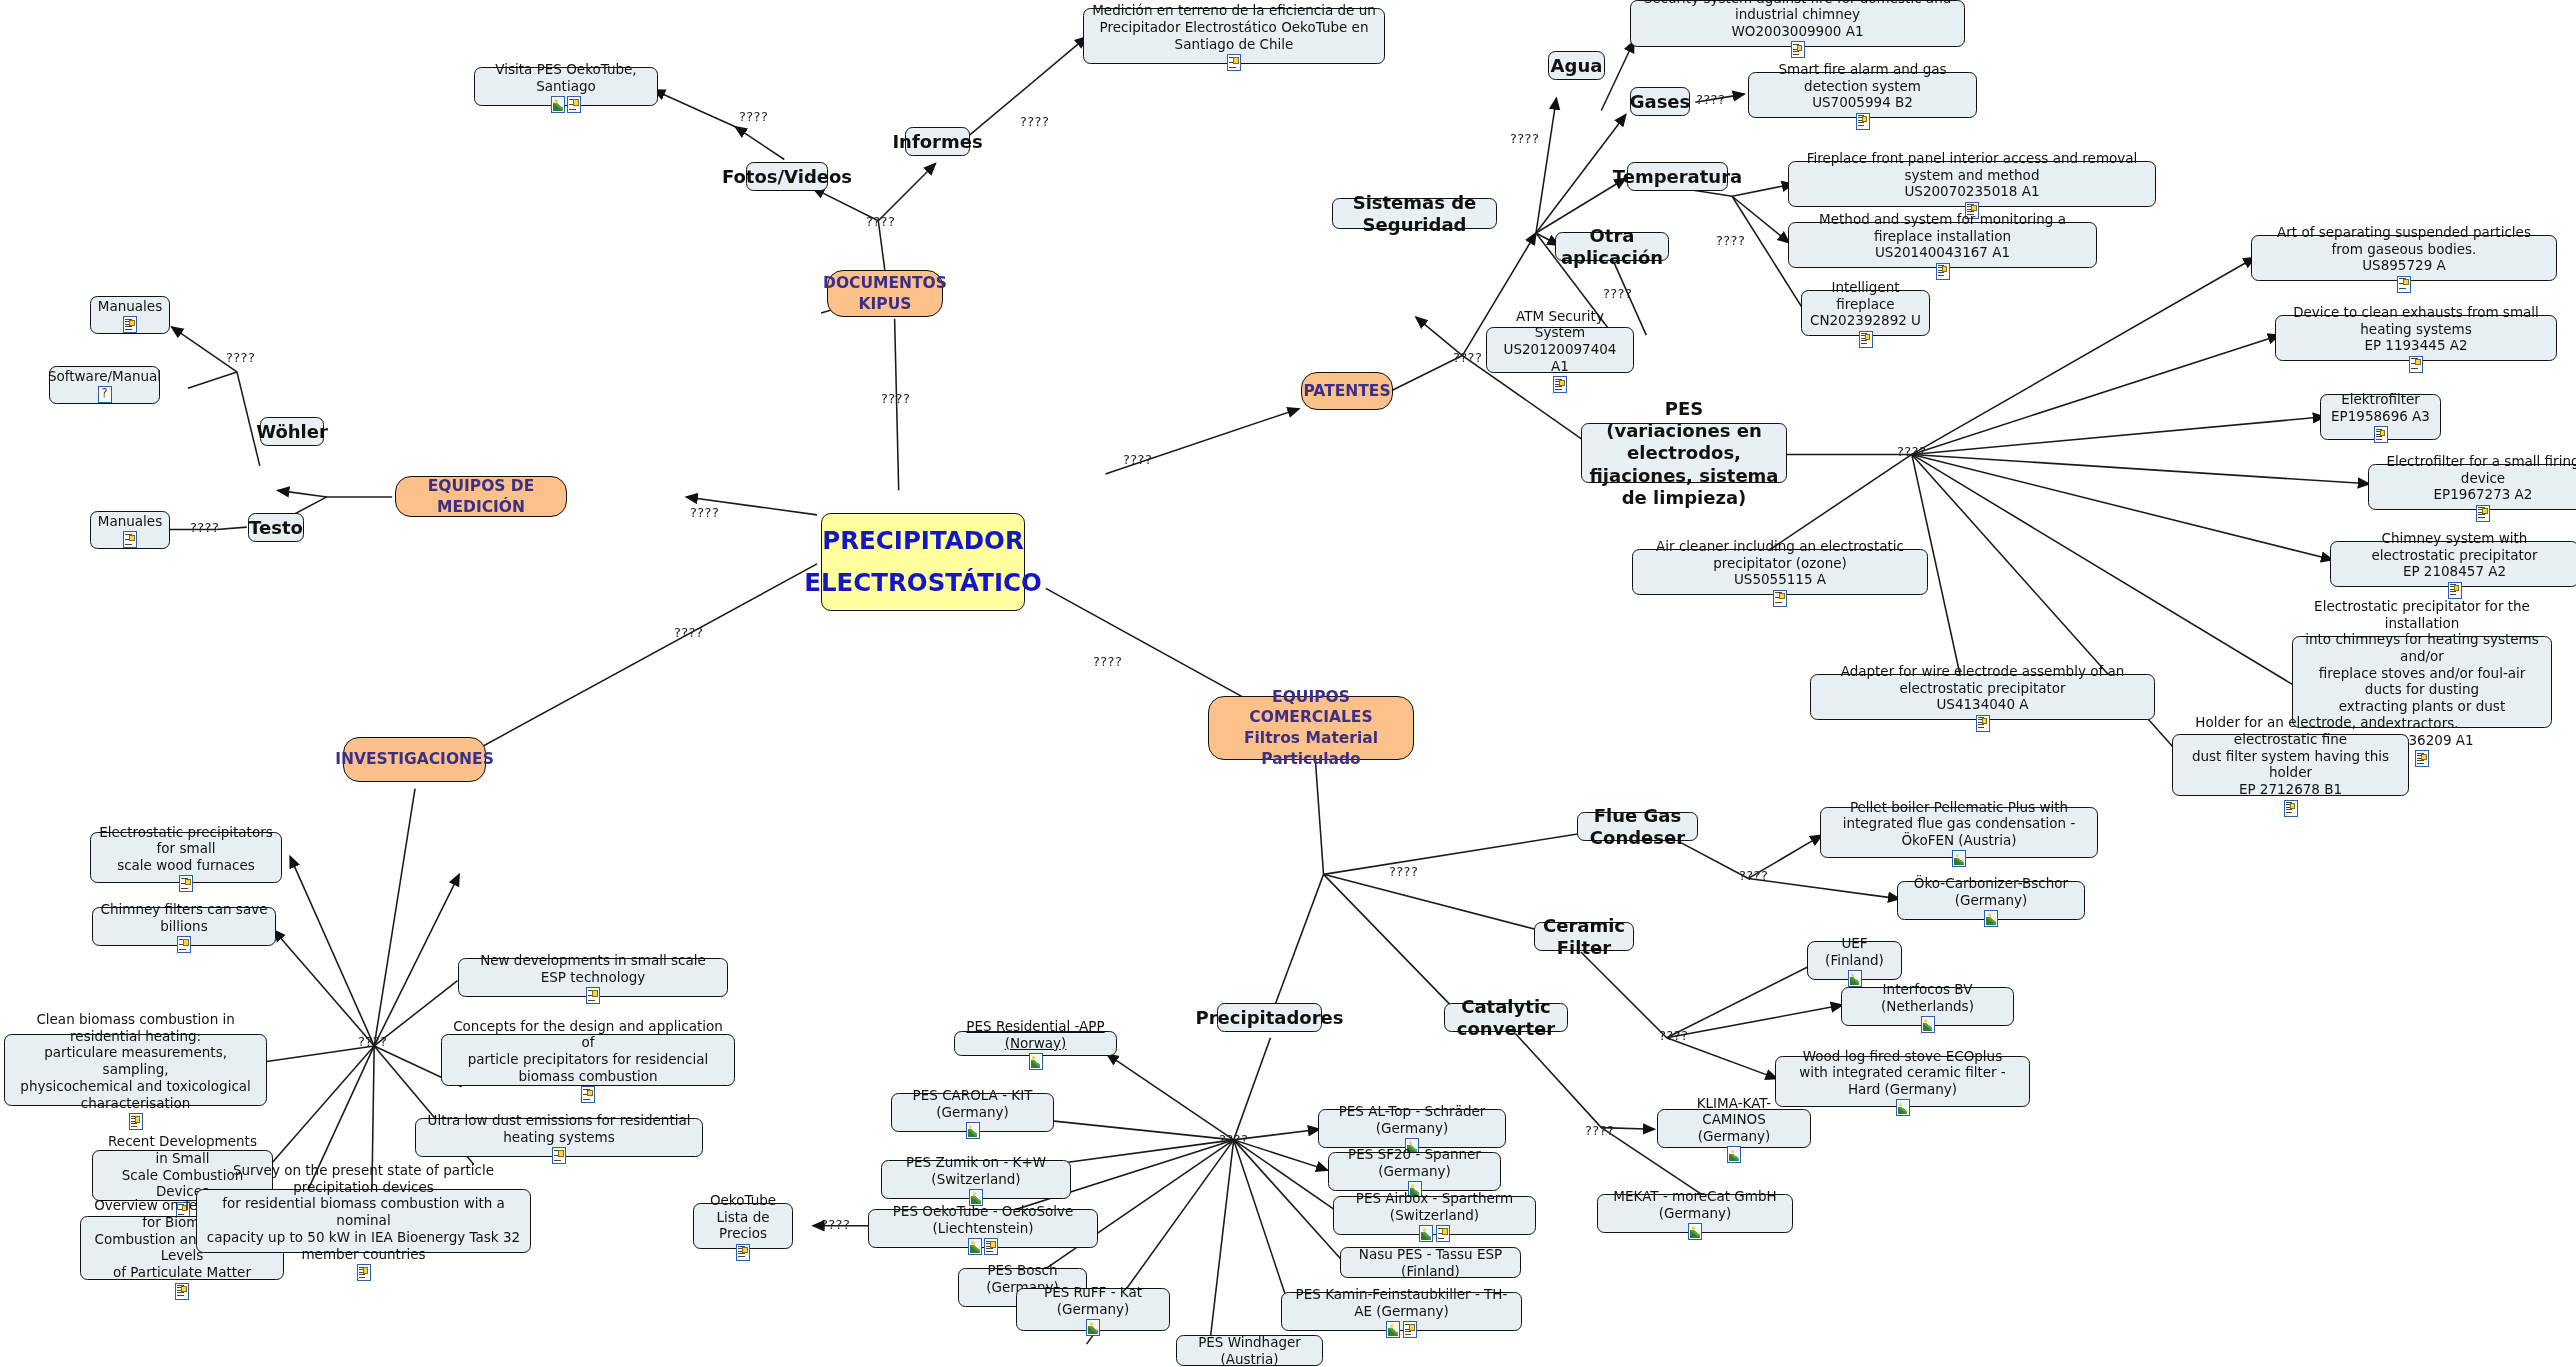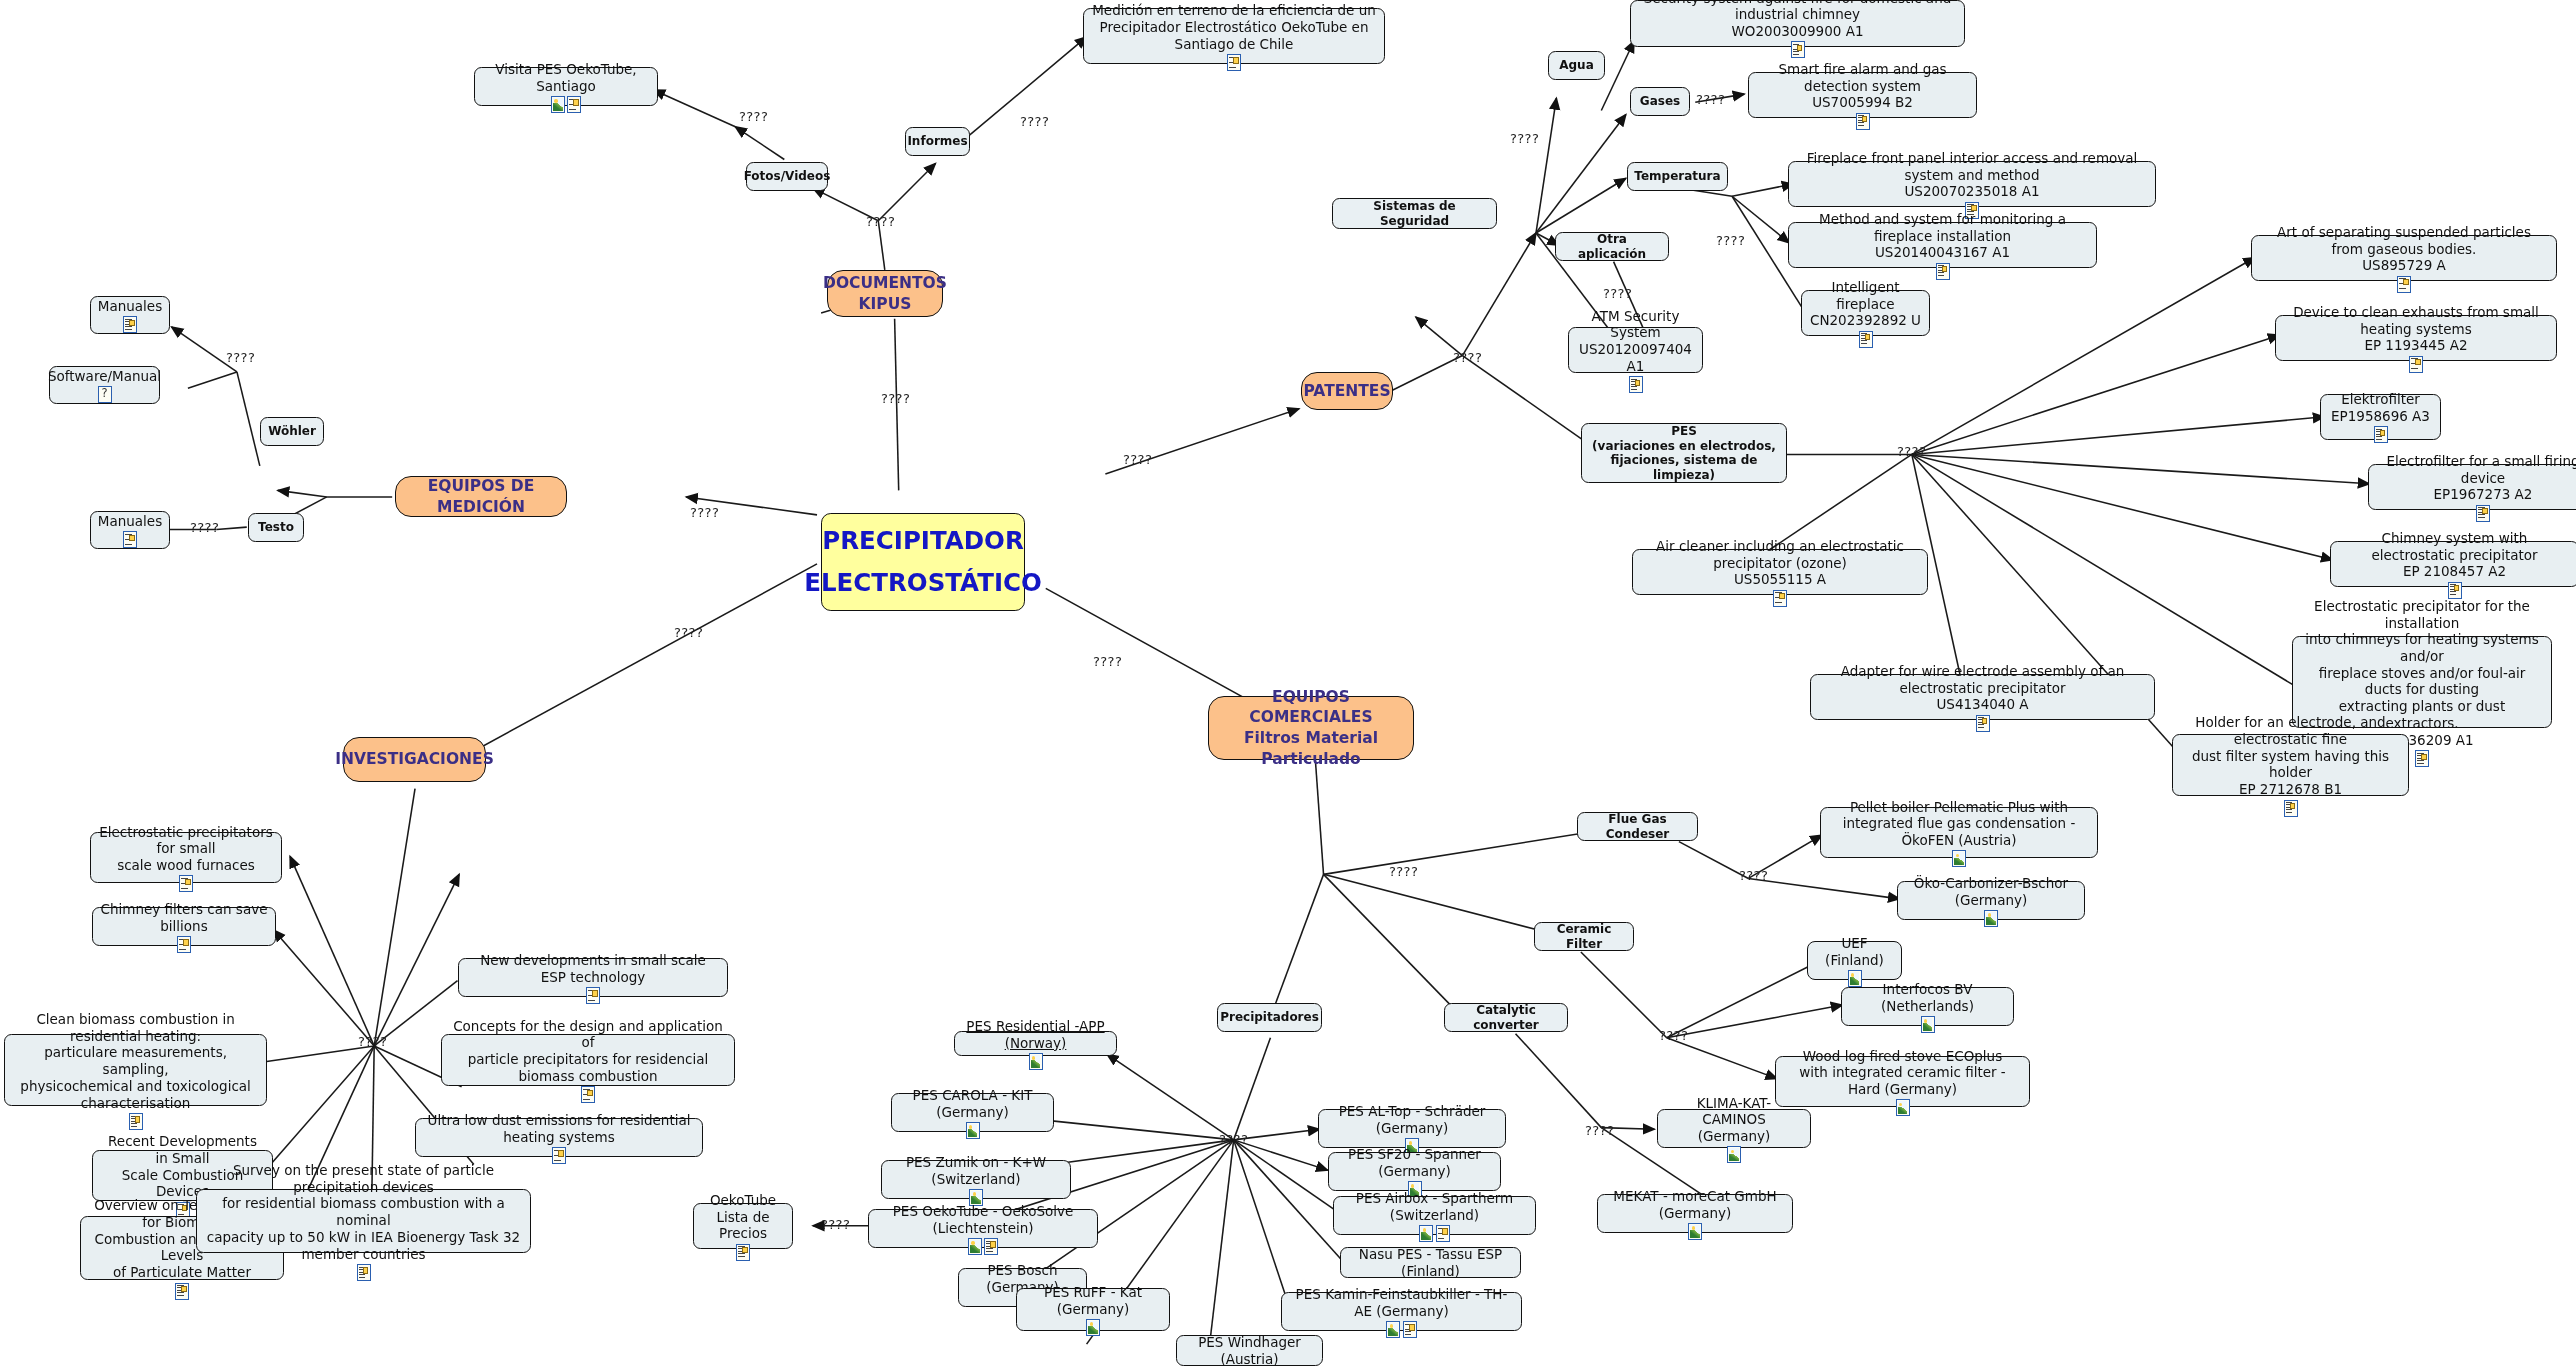--- a/index.html
+++ b/index.html
@@ -13,21 +13,21 @@
         text-align:center;color:#111;line-height:1.24;padding:4.1px 7.4px 3.3px;}
   .node .lbl{white-space:pre-line;}
 
   
   .central{background:#ffff9e;border:1.5px solid #111;border-radius:9.8px;
            color:#1417c4;font-weight:bold;font-size:24.5px;line-height:1.75;}
   
   .cat{background:#fcc18a;border:1.5px solid #111;border-radius:16px;
        color:#3b2f86;font-weight:bold;font-size:15.5px;line-height:1.35;}
   
-  .hub{font-weight:bold;font-size:12px;background:#e9f0f3;}
+  .hub{font-weight:bold;font-size:18px;background:#e9f0f3;}
   
   .leaf{font-weight:normal;font-size:13.5px;background:#e8eff2;}
 
   .icons{display:flex;gap:2.5px;justify-content:center;margin-top:1.6px;}
   .ic{width:14px;height:17px;border:1.1px solid #2a5fb0;background:#fdfdf4;
       position:relative;display:inline-block;box-sizing:border-box;}
   .ic.doc::before{content:"";position:absolute;left:1.2px;top:1.6px;right:4.5px;bottom:1.6px;
       background:repeating-linear-gradient(to bottom,#444 0 0.8px,transparent 0.8px 2.5px);}
   .ic.doc::after{content:"";position:absolute;right:1.2px;top:2.5px;width:3.7px;height:4.1px;
       background:#ffd24a;border:0.7px solid #8a6a12;}
@@ -321,21 +321,21 @@
   </div>
 
   <div class="node leaf" style="left:1801px;top:290px;width:129px;height:46px;">
     <span class="lbl">Intelligent fireplace</span>
     <span class="lbl">CN202392892 U</span>
     <span class="icons">
         <span class="ic doc"></span>
       </span>
   </div>
 
-  <div class="node leaf" style="left:1568px;top:327px;width:135px;height:46px;">
+  <div class="node leaf" style="left:1486px;top:327px;width:148px;height:46px;">
     <span class="lbl">ATM Security System</span>
     <span class="lbl">US20120097404 A1</span>
     <span class="icons">
         <span class="ic doc"></span>
       </span>
   </div>
 
   <div class="node leaf" style="left:2251px;top:235px;width:306px;height:46px;">
     <span class="lbl">Art of separating suspended particles from gaseous bodies.</span>
     <span class="lbl">US895729 A</span>

